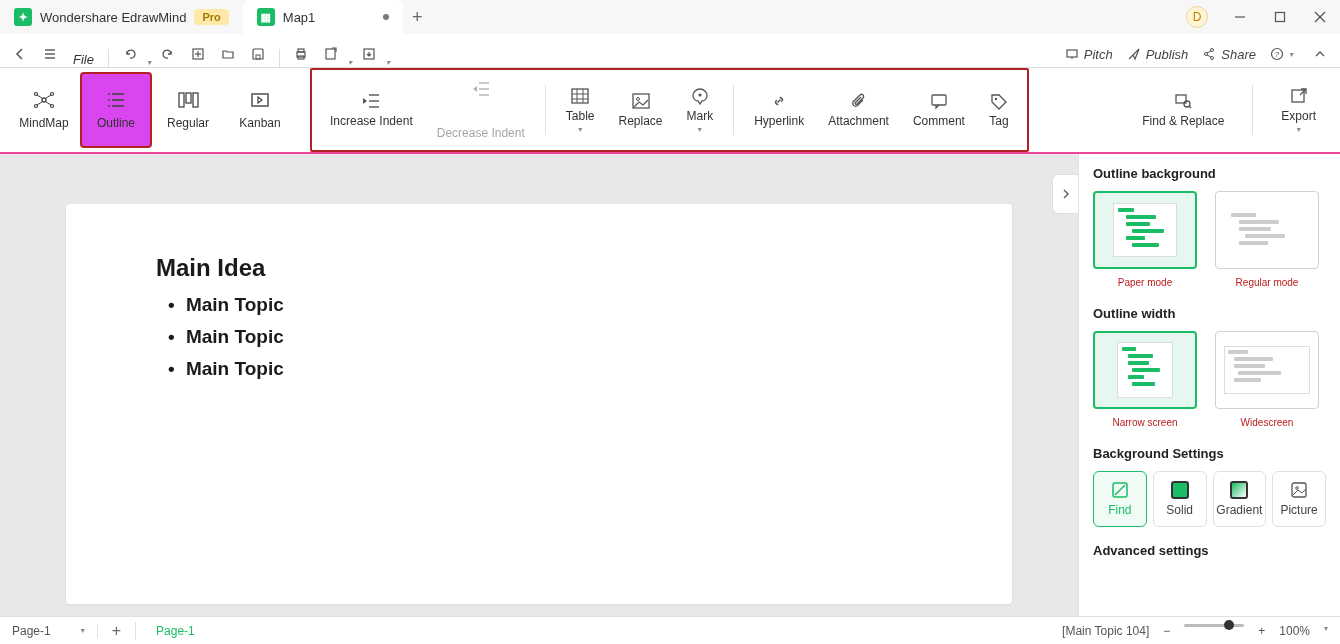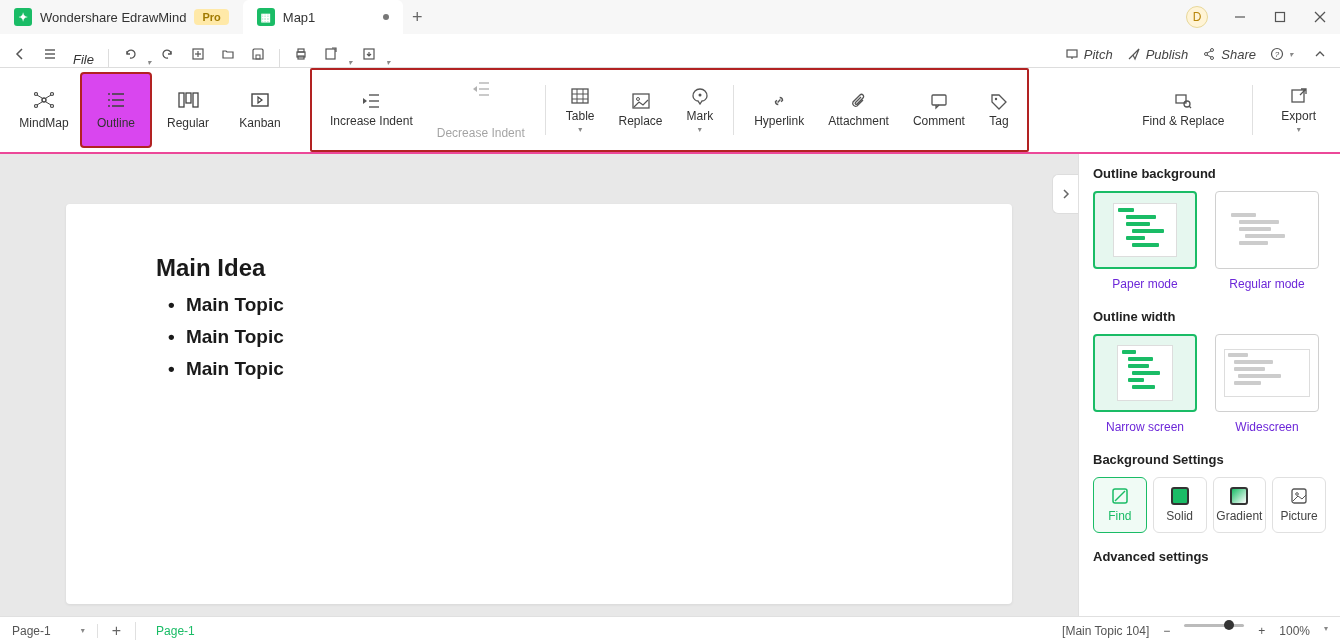--- a/index.html
+++ b/index.html
@@ -57,21 +57,21 @@
 
 .side-toggle { position: absolute; right: 0; top: 20px; width: 26px; height: 40px; background: #fff; border: 1px solid #ddd; border-right: none; border-radius: 6px 0 0 6px; display: flex; align-items: center; justify-content: center; color: #666; cursor: pointer; }
 
 
 .right-panel { width: 262px; background: #fff; border-left: 1px solid #e0e0e0; padding: 12px 14px; overflow-y: auto; font-size: 13px; }
 .rp-section-title { font-weight: 600; color: #222; margin-bottom: 10px; font-size: 13px; }
 .rp-row { display: flex; gap: 18px; margin-bottom: 18px; }
 .rp-card { display: flex; flex-direction: column; align-items: center; gap: 8px; cursor: pointer; }
 .rp-thumb { width: 104px; height: 78px; border: 1px solid #d0d0d0; border-radius: 4px; background: #fff; display: flex; align-items: center; justify-content: center; position: relative; overflow: hidden; }
 .rp-thumb.selected { border: 2px solid #1abc66; background: #e6f7ef; }
-.rp-card .rp-label { font-size: 12px; color: #6d28d9; }
+.rp-card .rp-label { font-size: 10px; color: #b91c1c; }
 
 .bg-settings { display: flex; gap: 6px; }
 .bg-item { flex: 1; height: 56px; border: 1px solid #e0e0e0; border-radius: 6px; display: flex; flex-direction: column; align-items: center; justify-content: center; gap: 4px; cursor: pointer; font-size: 12px; color: #444; }
 .bg-item.active { border-color: #1abc66; background: #f0fbf5; color: #1abc66; }
 .bg-swatch { width: 18px; height: 18px; border-radius: 3px; }
 
 
 .statusbar { height: 28px; background: #fff; border-top: 1px solid #e0e0e0; display: flex; align-items: center; padding: 0 12px; font-size: 12px; color: #555; }
 .page-dropdown { display: flex; align-items: center; gap: 30px; border-right: 1px solid #e0e0e0; padding-right: 12px; cursor: pointer; }
 .page-add { padding: 0 14px; border-right: 1px solid #e0e0e0; cursor: pointer; font-size: 16px; color: #666; }

